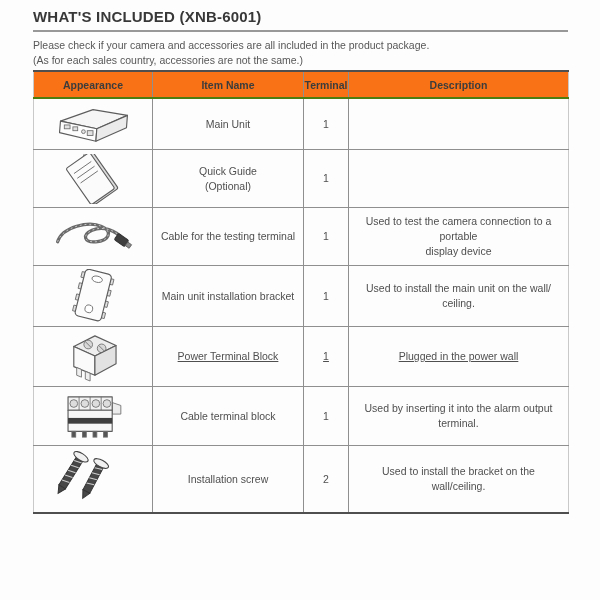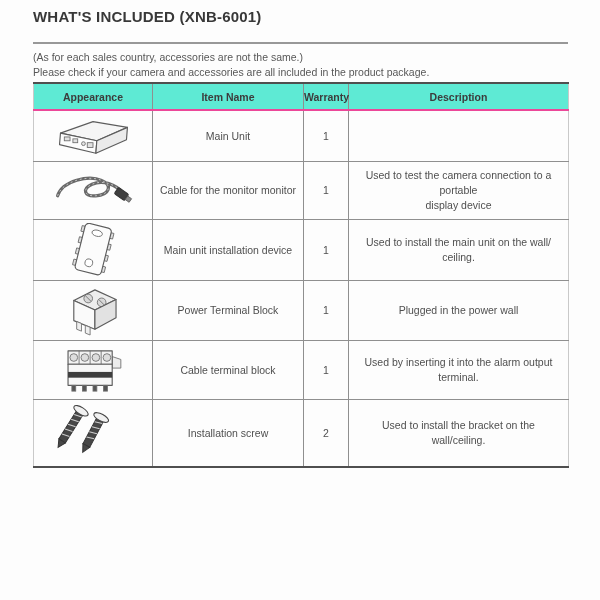--- a/index.html
+++ b/index.html
@@ -7,90 +7,90 @@
     width:600px;height:600px;background:#fdfdfd;
     font-family:"Liberation Sans", sans-serif;
     color:#4f4f4f; overflow:hidden;
     -webkit-font-smoothing:antialiased;
   }
   .page{padding:8px 32px 0 33px;}
 
   .doc-title{
     font-size:15px;font-weight:bold;color:#383838;
     letter-spacing:.2px;line-height:17px;
-    padding-bottom:17px;border-bottom:2px solid #989898;
+    padding-bottom:5px;border-bottom:2px solid #989898;
     margin:0;
   }
   .intro{margin-top:6px;font-size:10.5px;line-height:14.5px;color:#575757;}
 
   table.pkg{
     width:535px;margin-top:3px;
     border-collapse:collapse;table-layout:fixed;
     border-top:2px solid #4f4f4f;
     border-bottom:2px solid #4f4f4f;
   }
   col.c-appearance{width:119px;}
   col.c-item{width:151px;}
   col.c-qty{width:45px;}
   col.c-desc{width:220px;}
 
   th{
-    background:#5eead4;height:25px;
+    background:#f97316;height:25px;
     font-size:10.5px;font-weight:bold;color:#3c3c3c;
-    border-bottom:2px solid #ec4899;
+    border-bottom:2px solid #4d7c0f;
     border-left:1px solid #8f8f8f;border-right:1px solid #8f8f8f;
     padding:0;text-align:center;vertical-align:middle;
   }
   th:first-child{border-left:1px solid #c9c9c9;}
   th:last-child{border-right:1px solid #c9c9c9;}
 
   td{
     border:1px solid #8f8f8f;
     padding:2px 6px;text-align:center;vertical-align:middle;
     font-size:10.5px;color:#4f4f4f;line-height:15px;
   }
   td:first-child{border-left:1px solid #c9c9c9;}
   td:last-child{border-right:1px solid #c9c9c9;}
 
   td.item,td.desc{white-space:pre-line;}
   td.appearance{padding:1px 0;}
 
   
   tr.r0 td{height:46px;} tr.r1 td{height:50px;} tr.r2 td{height:53px;}
   tr.r3 td{height:51px;} tr.r4 td{height:53px;text-align:center;} tr.r5 td{height:56px;}
-  tr.r6 td{height:55px;} tr.r7 td{height:54px;} tr.r8 td{height:62px;}
+  tr.r6 td{height:55px;text-decoration:underline;} tr.r7 td{height:54px;} tr.r8 td{height:62px;}
 
   .ill{display:block;margin:0 auto;}
   .ln{stroke:#5d5d5d;stroke-width:1.2;stroke-linejoin:round;stroke-linecap:round;}
   .thin{stroke:#6e6e6e;stroke-width:.9;}
 </style>
 </head>
 <body>
 
 <div class="page">
 
   <h1 class="doc-title">WHAT'S INCLUDED (XNB-6001)</h1>
 
   <div class="intro">
+    <div>Please check if your camera and accessories are all included in the product package.</div>
     <div>(As for each sales country, accessories are not the same.)</div>
-    <div>Please check if your camera and accessories are all included in the product package.</div>
   </div>
 
   <table class="pkg">
     <colgroup>
       <col class="c-appearance">
         <col class="c-item">
         <col class="c-qty">
         <col class="c-desc">
     </colgroup>
     <thead>
       <tr>
         <th>Appearance</th>
         <th>Item Name</th>
-        <th>Warranty</th>
+        <th>Terminal</th>
         <th>Description</th>
       </tr>
     </thead>
     <tbody>
 
       <tr class="r0">
         <td class="appearance">
           <svg class="ill" width="96" height="44" viewBox="0 0 100 46">
             <polygon class="ln" points="16,20 50,8 86,14 54,28" fill="#f6f6f6"></polygon>
             <polygon class="ln" points="16,20 54,28 53,41 15,32" fill="#fdfdfd"></polygon>
@@ -100,34 +100,52 @@
             <circle class="thin" cx="40" cy="31" r="2" fill="#e2e2e2"></circle>
             <rect class="thin" x="44" y="30" width="6" height="5" fill="#e2e2e2"></rect>
           </svg>
         </td>
         <td class="item">Main Unit</td>
         <td class="qty">1</td>
         <td class="desc"></td>
       </tr>
 
 
+      <tr class="r2">
+        <td class="appearance">
+          <svg class="ill" width="96" height="50" viewBox="0 0 100 52">
+            <g transform="rotate(-35 50 26)">
+              <rect class="ln" x="36" y="3" width="30" height="46" rx="2" fill="#dcdcdc"></rect>
+              <rect class="ln" x="33" y="1" width="30" height="46" rx="2" fill="#fbfbfb"></rect>
+              <line class="thin" x1="37" y1="10" x2="59" y2="10" stroke="#cfcfcf"></line>
+              <line class="thin" x1="37" y1="16" x2="59" y2="16" stroke="#cfcfcf"></line>
+              <line class="thin" x1="37" y1="22" x2="59" y2="22" stroke="#cfcfcf"></line>
+              <path class="thin" d="M55,1 q5,-4 8,0" fill="none"></path>
+            </g>
+          </svg>
+        </td>
+        <td class="item">Quick Guide
+(Optional)</td>
+        <td class="qty">1</td>
+        <td class="desc"></td>
+      </tr>
 
 
       <tr class="r4">
         <td class="appearance">
           <svg class="ill" width="96" height="44" viewBox="0 0 100 46">
             <path d="M13,28 C18,12 46,6 59,12 C71,17 67,27 53,28 C41,29 38,21 49,16 C60,11 74,16 81,25" fill="none" stroke="#6a6a6a" stroke-width="3.4" stroke-linecap="round"></path>
             <path d="M13,28 C18,12 46,6 59,12 C71,17 67,27 53,28 C41,29 38,21 49,16 C60,11 74,16 81,25" fill="none" stroke="#c9c9c9" stroke-width="1" stroke-dasharray="2 3"></path>
             <g transform="rotate(35 81 27)">
               <rect x="73" y="23" width="13" height="8" rx="1.5" fill="#3f3f3f" stroke="#333" stroke-width="1"></rect>
               <rect x="86" y="25" width="5" height="4.5" fill="#8a8a8a" stroke="#555" stroke-width=".8"></rect>
             </g>
           </svg>
         </td>
-        <td class="item">Cable for the monitor monitor</td>
+        <td class="item">Cable for the testing terminal</td>
         <td class="qty">1</td>
         <td class="desc">Used to test the camera connection to a portable
 display device</td>
       </tr>
 
       <tr class="r5">
         <td class="appearance">
           <svg class="ill" width="96" height="54" viewBox="0 0 100 56">
             <g transform="rotate(14 50 28)">
               <rect class="thin" x="33" y="6" width="5" height="6" fill="#e0e0e0"></rect>
@@ -137,21 +155,21 @@
               <rect class="thin" x="62" y="6" width="5" height="6" fill="#e0e0e0"></rect>
               <rect class="thin" x="62" y="18" width="5" height="6" fill="#e0e0e0"></rect>
               <rect class="thin" x="62" y="30" width="5" height="6" fill="#e0e0e0"></rect>
               <rect class="thin" x="62" y="42" width="5" height="6" fill="#e0e0e0"></rect>
               <rect class="ln" x="36" y="2" width="28" height="50" rx="4" fill="#fcfcfc"></rect>
               <ellipse class="thin" cx="50" cy="10" rx="5.5" ry="3.2" fill="#ffffff"></ellipse>
               <circle class="thin" cx="49" cy="42" r="4" fill="#ffffff"></circle>
             </g>
           </svg>
         </td>
-        <td class="item">Main unit installation device</td>
+        <td class="item">Main unit installation bracket</td>
         <td class="qty">1</td>
         <td class="desc">Used to install the main unit on the wall/
 ceiling.</td>
       </tr>
 
       <tr class="r6">
         <td class="appearance">
           <svg class="ill" width="96" height="52" viewBox="0 0 100 54">
             <polygon class="ln" points="30,16 52,5 74,15 52,26" fill="#ededed"></polygon>
             <circle class="thin" cx="45" cy="14" r="4.5" fill="#d8d8d8"></circle>

